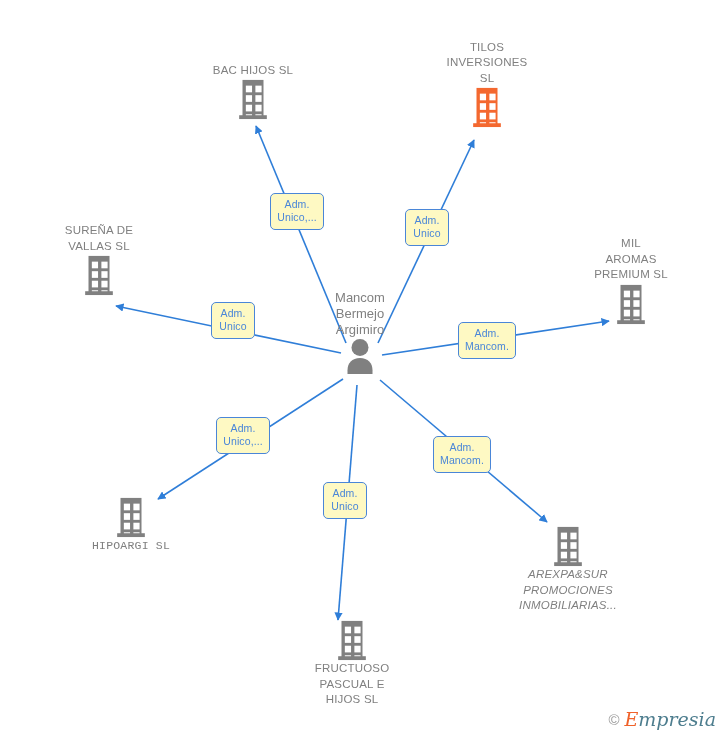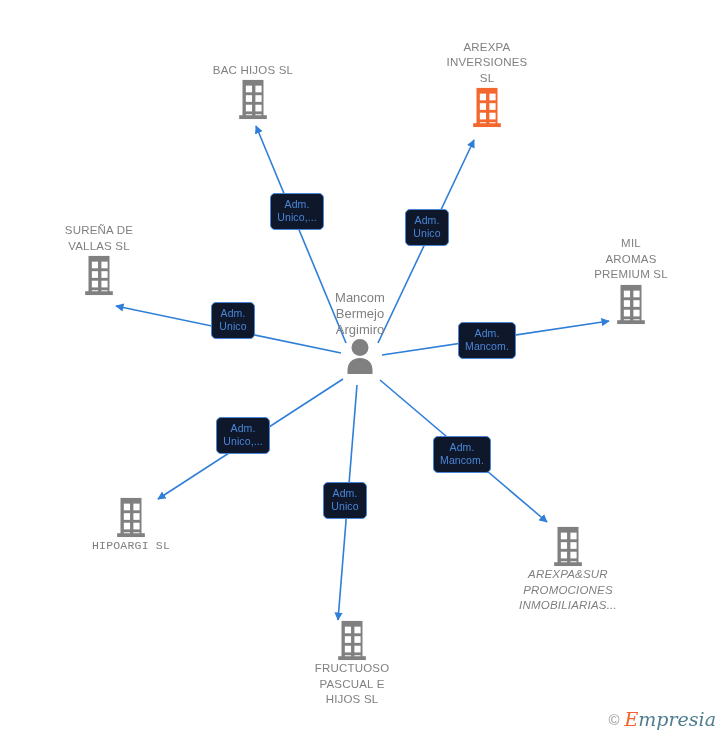--- a/index.html
+++ b/index.html
@@ -23,21 +23,21 @@
     font-size:13px;line-height:16px;color:#808080;letter-spacing:0;
   }
   .node .glyph{display:block;margin:0 auto;}
 
   
   .edge-label{
     position:absolute;
     box-sizing:border-box;
     border:1px solid #4a86d8;
     border-radius:5px;
-    background:#0f172a;
+    background:#fef9c3;
     color:#4a86d8;
     font-size:10.5px;
     line-height:13px;
     text-align:center;
     padding:4px 6px 5px 6px;
     white-space:pre-line;
     letter-spacing:.1px;
   }
 
   
@@ -95,21 +95,21 @@
             <rect x="17.5" y="18" width="6.5" height="7" fill="#ffffff"></rect>
             <rect x="7.5" y="28" width="6.5" height="7" fill="#ffffff"></rect>
             <rect x="17.5" y="28" width="6.5" height="7" fill="#ffffff"></rect>
             <rect x="17.5" y="38" width="6.5" height="7" fill="#ffffff"></rect>
             <rect x="7.5" y="38" width="6.5" height="4" fill="#ffffff"></rect>
             <rect x="0.5" y="39" width="29" height="4" fill="#808080"></rect>
           </svg>
         </div>
       </div>
       <div class="node" style="left: 487px; top: 39.5px;">
-        <div class="label">AREXPA
+        <div class="label">TILOS
 INVERSIONES
 SL</div>
         <div>
           <svg class="glyph" width="30" height="42" viewBox="0 0 30 44" aria-hidden="true">
             <rect x="4" y="2" width="22" height="38" fill="#f4682f"></rect>
             <rect x="7.5" y="8" width="6.5" height="7" fill="#ffffff"></rect>
             <rect x="17.5" y="8" width="6.5" height="7" fill="#ffffff"></rect>
             <rect x="7.5" y="18" width="6.5" height="7" fill="#ffffff"></rect>
             <rect x="17.5" y="18" width="6.5" height="7" fill="#ffffff"></rect>
             <rect x="7.5" y="28" width="6.5" height="7" fill="#ffffff"></rect>

